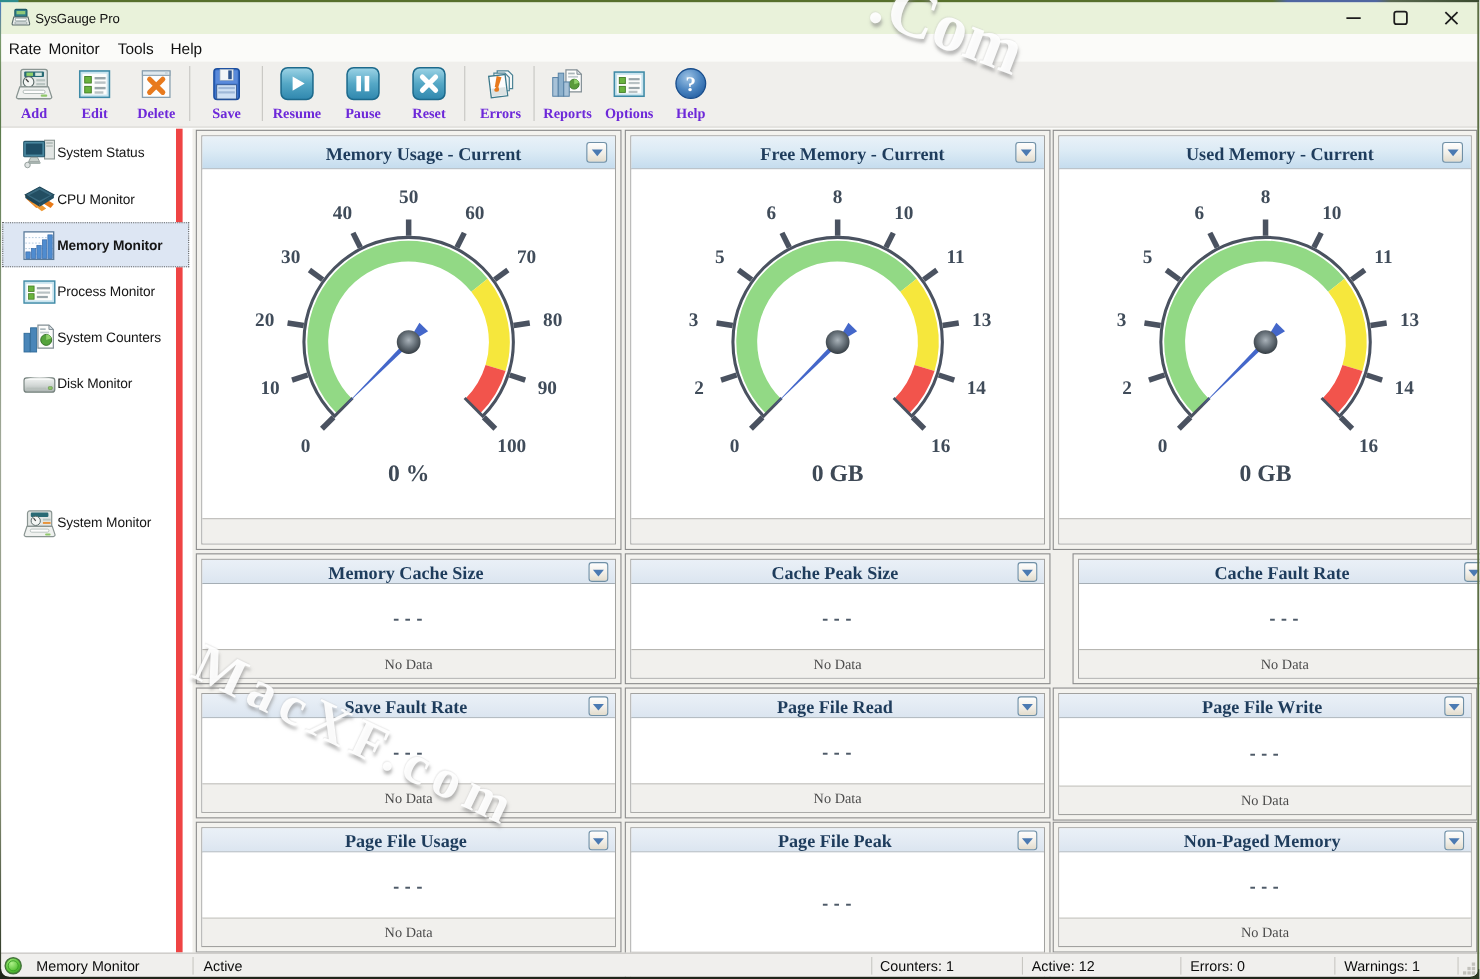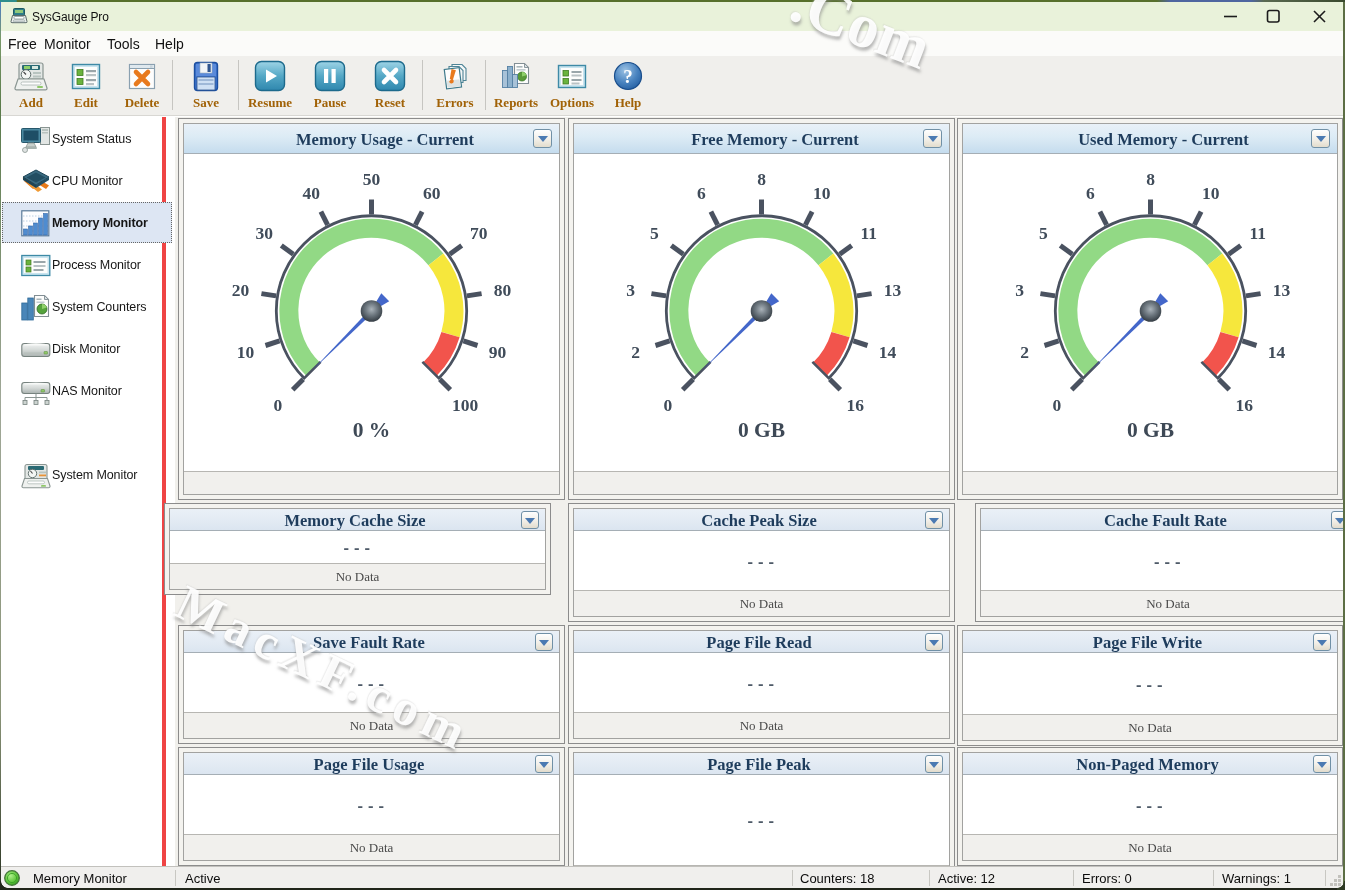--- a/index.html
+++ b/index.html
@@ -8,25 +8,25 @@
 
 
 #topline { position:absolute; left:0; top:0; width:1345px; height:2px; background:#57702c; z-index:30; }
 #titlebar { position:absolute; left:0; top:2px; width:1345px; height:29px; background:#e9f2da; }
 #title-text { position:absolute; left:32px; top:8px; font-size:12px; color:#111; letter-spacing:-0.1px; }
 #menubar { position:absolute; left:0; top:31px; width:1345px; height:25px; background:#fbfbf9; }
 .menuitem { position:absolute; top:5px; font-size:14px; color:#111; }
 #toolbar { position:absolute; left:0; top:56px; width:1345px; height:60px; background:#f0efec; border-bottom:1px solid #d8d7d3; }
 .tbitem { position:absolute; top:4px; width:60px; text-align:center; }
 .tbitem svg { display:block; margin:0 auto; }
-.tblabel { display:block; margin-top:1px; font-family:"Liberation Serif", serif; font-size:13px; font-weight:bold; color:#a16207; }
+.tblabel { display:block; margin-top:1px; font-family:"Liberation Serif", serif; font-size:13px; font-weight:bold; color:#6d28d9; }
 .tbsep { position:absolute; top:4px; width:1px; height:50px; background:#c6c5c1; }
 
 
-#sidebar { position:absolute; left:0; top:117px; width:166px; height:749px; background:#fff; border-right:4px solid #ef4444; }
+#sidebar { position:absolute; left:0; top:117px; width:166px; height:749px; background:#fff; border-right:6px solid #ef4444; }
 .sbitem { position:absolute; left:0; width:174px; height:42px; }
 .sbitem .icon { position:absolute; left:21px; top:7px; }
 .sbitem .lab { position:absolute; left:52px; top:13px; font-size:12.5px; color:#161616; letter-spacing:-0.1px; white-space:nowrap; }
 #sbsel { position:absolute; left:2px; top:85px; width:170px; height:41px; background:#dde6f3; border:1px dotted #666; }
 
 
 #content { position:absolute; left:175px; top:117px; width:1168px; height:749px; background:#f1f0ec; }
 .panel { position:absolute; border:1px solid #8c8c8c; background:#f4f3ef; }
 .pinner { position:absolute; left:4px; top:4px; right:4px; bottom:4px; border:1px solid #a2a2a0; background:#fff; display:flex; flex-direction:column; }
 .phead { position:relative; background:linear-gradient(180deg,#e9f1f8 0%,#dcebf5 45%,#c5dcee 100%); border-bottom:1px solid #a5aeb5; flex:none; }
@@ -77,21 +77,21 @@
 </svg>
 <span id="title-text">SysGauge Pro</span>
 <svg style="position:absolute;left:1218px;top:0" width="127" height="29" viewBox="0 0 127 29">
 <line x1="6" y1="14.5" x2="19" y2="14.5" stroke="#1c1c1c" stroke-width="1.6"></line>
 <rect x="49.5" y="8.5" width="11.5" height="11.5" rx="2" fill="none" stroke="#1c1c1c" stroke-width="1.6"></rect>
 <line x1="96" y1="9" x2="107" y2="20" stroke="#1c1c1c" stroke-width="1.6"></line>
 <line x1="107" y1="9" x2="96" y2="20" stroke="#1c1c1c" stroke-width="1.6"></line>
 </svg>
 </div>
 <div id="menubar">
-<span class="menuitem" style="left:8px">Free</span>
+<span class="menuitem" style="left:8px">Rate</span>
 <span class="menuitem" style="left:44px">Monitor</span>
 <span class="menuitem" style="left:107px">Tools</span>
 <span class="menuitem" style="left:155px">Help</span>
 </div>
 <div id="toolbar">
 <div class="tbitem" style="left:1px">
 <svg width="36" height="34" viewBox="0 0 36 34">
 <path d="M8 3 h20 a2 2 0 0 1 2 2 v14 h-24 v-14 a2 2 0 0 1 2 -2 Z" fill="#e3e7e5" stroke="#8a9592" stroke-width="1.2"></path>
 <rect x="9" y="5" width="18" height="5" rx="1" fill="#2a6a74"></rect>
 <rect x="11" y="6" width="6" height="3" fill="#8fd06a"></rect>
@@ -314,32 +314,20 @@
               <stop offset="0.5" stop-color="#d4d9d7"></stop>
               <stop offset="1" stop-color="#aab2b0"></stop>
             </linearGradient>
           </defs>
 <rect x="0.8" y="7.5" width="28" height="13" rx="2.5" fill="url(#dsk)" stroke="#76827e" stroke-width="1.1"></rect>
 <path d="M3 9.5 a12 2.5 0 0 1 24 0" fill="#fafbfa" opacity="0.8"></path>
 <rect x="3" y="16.5" width="18" height="1.5" fill="#b8c0bc"></rect>
 <rect x="23" y="15.5" width="3.5" height="2.5" rx="0.5" fill="#8fc86a" stroke="#5a8a3a" stroke-width="0.5"></rect>
 </svg>
         <span class="lab">Disk Monitor</span>
-      </div>
-<div class="sbitem" style="top:254px">
-<svg class="icon" width="30" height="28" viewBox="0 0 30 28">
-<rect x="0.8" y="4.5" width="28" height="11" rx="2.5" fill="url(#dsk)" stroke="#76827e" stroke-width="1.1"></rect>
-<path d="M3 6.5 a12 2 0 0 1 24 0" fill="#fafbfa" opacity="0.8"></path>
-<rect x="20" y="11.5" width="3.5" height="2.5" rx="0.5" fill="#8fc86a" stroke="#5a8a3a" stroke-width="0.5"></rect>
-<path d="M15 15.5 v4 M15 19.5 h-11 v3 M15 19.5 h11 v3 M15 19.5 v3" stroke="#8a9592" stroke-width="1" fill="none"></path>
-<rect x="2" y="22.5" width="4" height="4" fill="#cdd4d1" stroke="#76827e" stroke-width="0.8"></rect>
-<rect x="13" y="22.5" width="4" height="4" fill="#cdd4d1" stroke="#76827e" stroke-width="0.8"></rect>
-<rect x="24" y="22.5" width="4" height="4" fill="#cdd4d1" stroke="#76827e" stroke-width="0.8"></rect>
-</svg>
-        <span class="lab">NAS Monitor</span>
       </div>
 <div class="sbitem" style="top:338px">
 <svg class="icon" width="30" height="28" viewBox="0 0 30 28">
 <path d="M6 2.5 h18 a2 2 0 0 1 2 2 v12 h-22 v-12 a2 2 0 0 1 2 -2 Z" fill="#e3e7e5" stroke="#8a9592" stroke-width="1.1"></path>
 <rect x="7" y="4" width="16" height="4" rx="1" fill="#2a6a74"></rect>
 <circle cx="11.5" cy="11.5" r="4.2" fill="#f4f6f4" stroke="#5a6a68" stroke-width="0.9"></circle>
 <line x1="11.5" y1="11.5" x2="9.5" y2="9" stroke="#444" stroke-width="1.1"></line>
 <rect x="18" y="9.5" width="7" height="1.8" fill="#b8c4c0"></rect>
           <rect x="18" y="12.5" width="7" height="1.8" fill="#e8933a"></rect>
 <path d="M3.5 16.5 h23 l2.5 7.5 a1.5 1.5 0 0 1 -1.5 1.8 h-25 a1.5 1.5 0 0 1 -1.5 -1.8 Z" fill="#eff1ef" stroke="#8a9592" stroke-width="1.1"></path>
@@ -505,21 +493,21 @@
             <text x="281.2" y="256.7" text-anchor="middle" font-family="Liberation Serif, serif" font-size="17.5" font-weight="bold" fill="#404c5a">16</text>
             <polygon points="128.1,216.4 185.9,155.4 189.1,158.6" fill="#4467ca"></polygon>
             <polygon points="197.3,139.3 205.2,147.2 192.4,154.8 189.7,152.1" fill="#4467ca"></polygon>
             <circle cx="187.5" cy="157.0" r="10.8" fill="url(#hub)"></circle>
             <text x="187.5" y="283" text-anchor="middle" font-family="Liberation Serif, serif" font-size="21.5" font-weight="bold" fill="#3e4956">0 GB</text>
           </svg>
         </div>
 <div class="pfoot" style="height:23px"></div>
 </div>
     </div>
-<div class="panel" style="left:164px;top:503px;width:387px;height:92px">
+<div class="panel" style="left:178px;top:503px;width:387px;height:119px">
 <div class="pinner">
 <div class="phead sm" style="height:22px">
           <span class="ptitle2">Memory Cache Size</span>
           <span class="ddbtn2">
             <span class="ddtri"></span>
           </span>
         </div>
 <div class="pbody2">
           <span class="dashes">---</span>
         </div>
@@ -645,21 +633,21 @@
 <stop offset="0" stop-color="#aef08a"></stop>
             <stop offset="0.6" stop-color="#5cc43a"></stop>
             <stop offset="1" stop-color="#2e8f1e"></stop>
           </radialGradient>
         </defs>
 <circle cx="9" cy="9" r="7.3" fill="url(#grn)" stroke="#44753a" stroke-width="1.3"></circle>
 <circle cx="9" cy="9" r="4.6" fill="none" stroke="#3aa026" stroke-width="0.9"></circle>
 </svg>
 <span class="sttext" style="left:33px">Memory Monitor</span>
 <span class="sttext" style="left:185px">Active</span>
-<span class="sttext" style="left:800px">Counters: 18</span>
+<span class="sttext" style="left:800px">Counters: 1</span>
 <span class="sttext" style="left:938px">Active: 12</span>
 <span class="sttext" style="left:1082px">Errors: 0</span>
 <span class="sttext" style="left:1222px">Warnings: 1</span>
 <div class="stsep" style="left:175px"></div>
 <div class="stsep" style="left:792px"></div>
 <div class="stsep" style="left:929px"></div>
 <div class="stsep" style="left:1073px"></div>
 <div class="stsep" style="left:1213px"></div>
 <div class="stsep" style="left:1325px"></div>
 <svg style="position:absolute;left:1329px;top:7px" width="14" height="14" viewBox="0 0 14 14">

